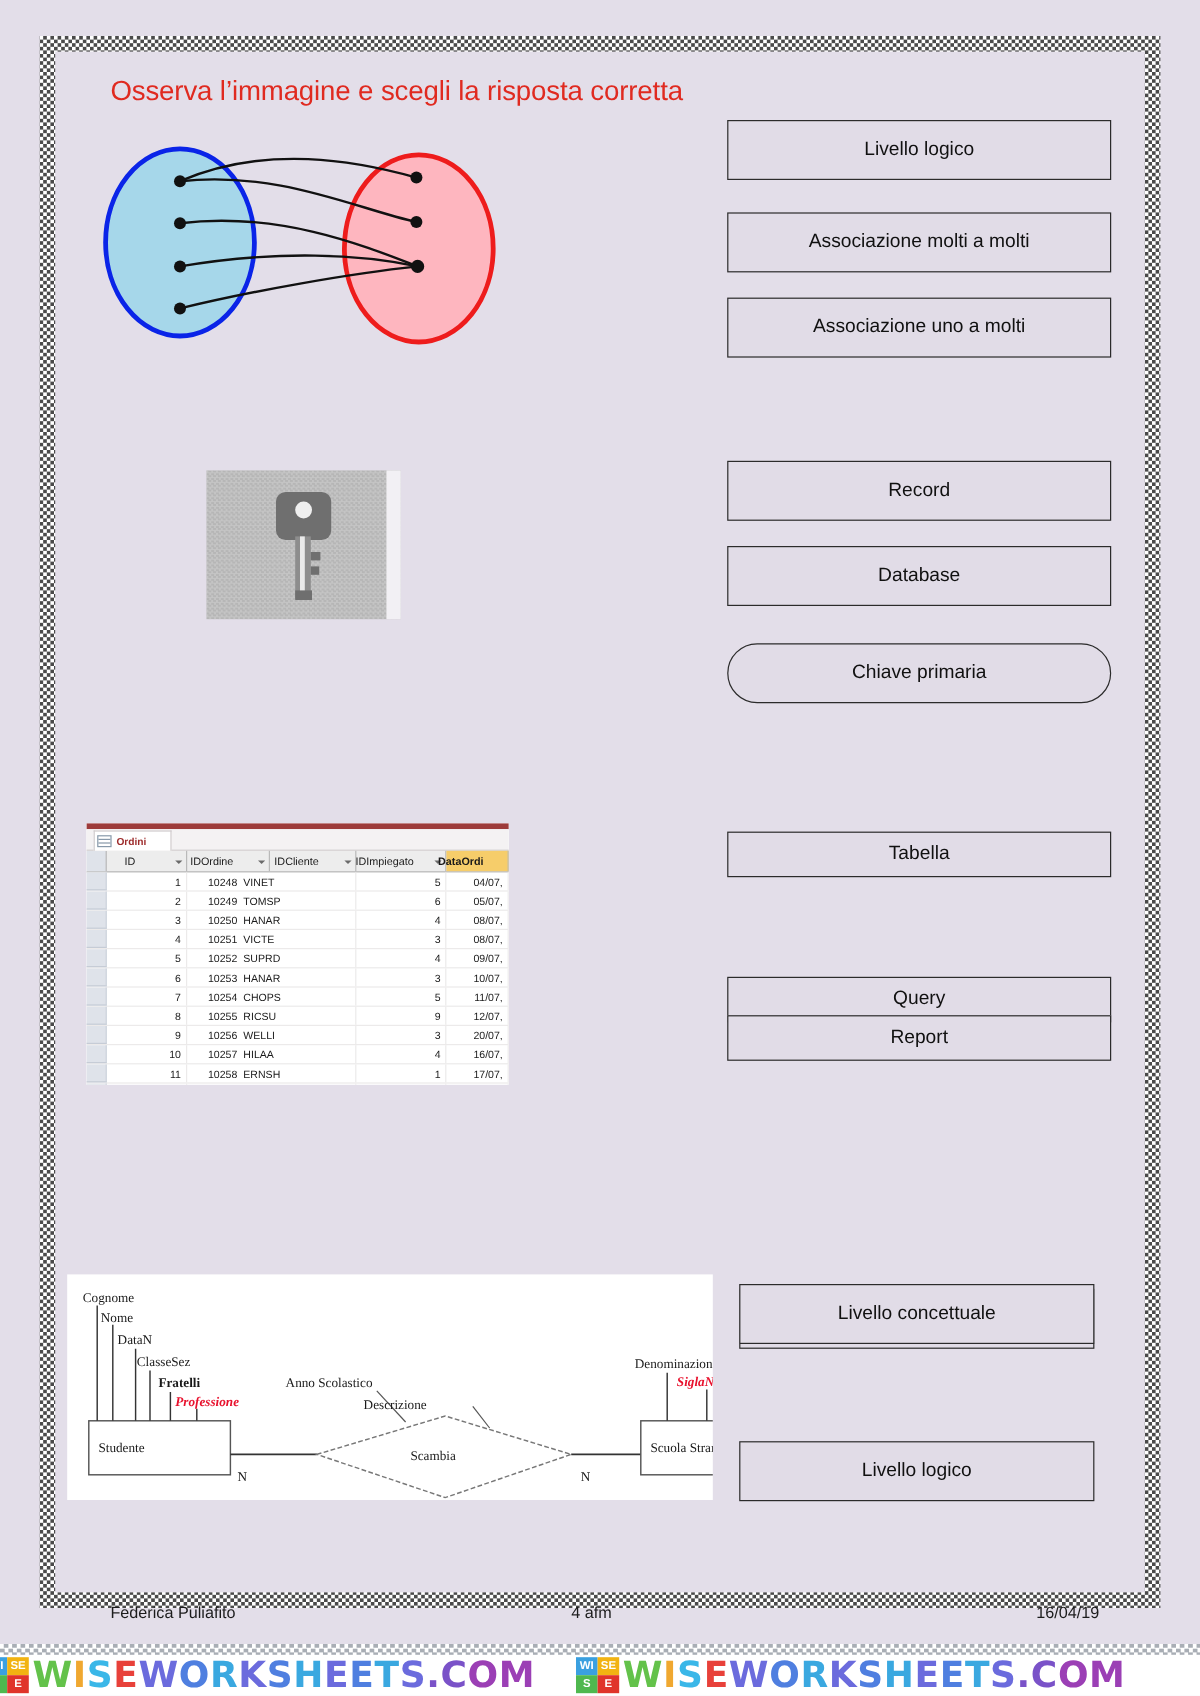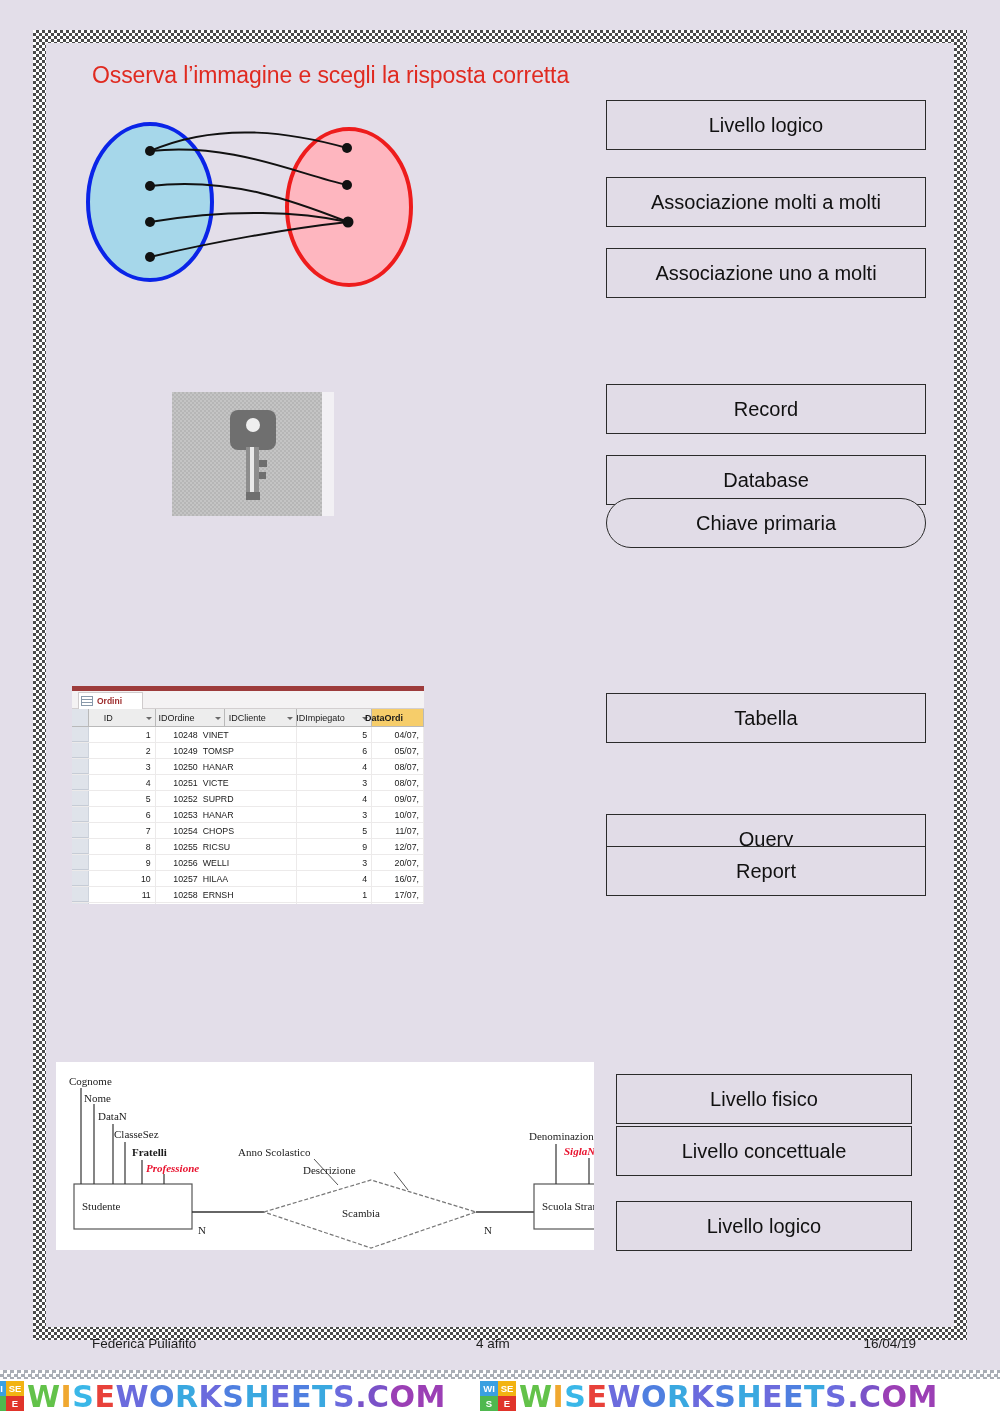--- a/index.html
+++ b/index.html
@@ -60,47 +60,47 @@
 
   
   .answer-btn {
     position: absolute;
     box-sizing: border-box;
     background: #e1dce7;
     border: 1.6px solid #2b2b2b;
     display: flex;
     align-items: center;
     justify-content: center;
-    font-size: 20px;
+    font-size: 16px;
     color: #111111;
     white-space: nowrap;
   }
 
   
   .g1 { left: 606px; width: 320px; height: 50px; }
   #btn-1-0 { top: 100px; }
   #btn-1-1 { top: 177px; }
   #btn-1-2 { top: 248px; }
 
   
   .g2 { left: 606px; width: 320px; height: 50px; }
   #btn-2-0 { top: 384px; }
   #btn-2-1 { top: 455px; }
-  #btn-2-2 { top: 498px; border-radius: 25px; }
-
-  
-  .g3 { left: 606px; width: 320px; height: 50px; }
+  #btn-2-2 { top: 536px; border-radius: 25px; }
+
+  
+  .g3 { left: 606px; width: 320px; height: 38px; }
   #btn-3-0 { top: 693px; }
   #btn-3-1 { top: 769px; margin-top: 45px; }
   #btn-3-2 { top: 846px; }
 
   
   .g4 { left: 616px; width: 296px; height: 50px; }
   #btn-4-0 { top: 1074px; }
-  #btn-4-1 { top: 1126px; }
+  #btn-4-1 { top: 1070px; }
   #btn-4-2 { top: 1201px; }
 
   
   #mapping-figure {
     position: absolute;
     left: 82px; top: 112px;
     width: 350px; height: 190px;
   }
 
   

